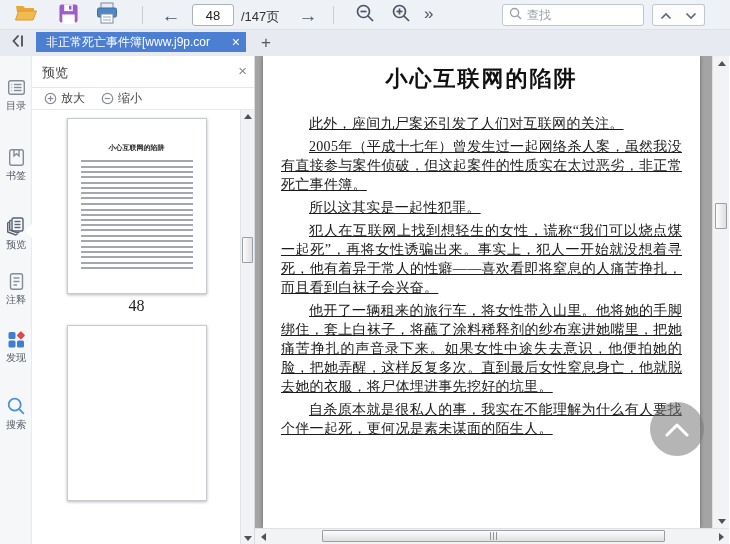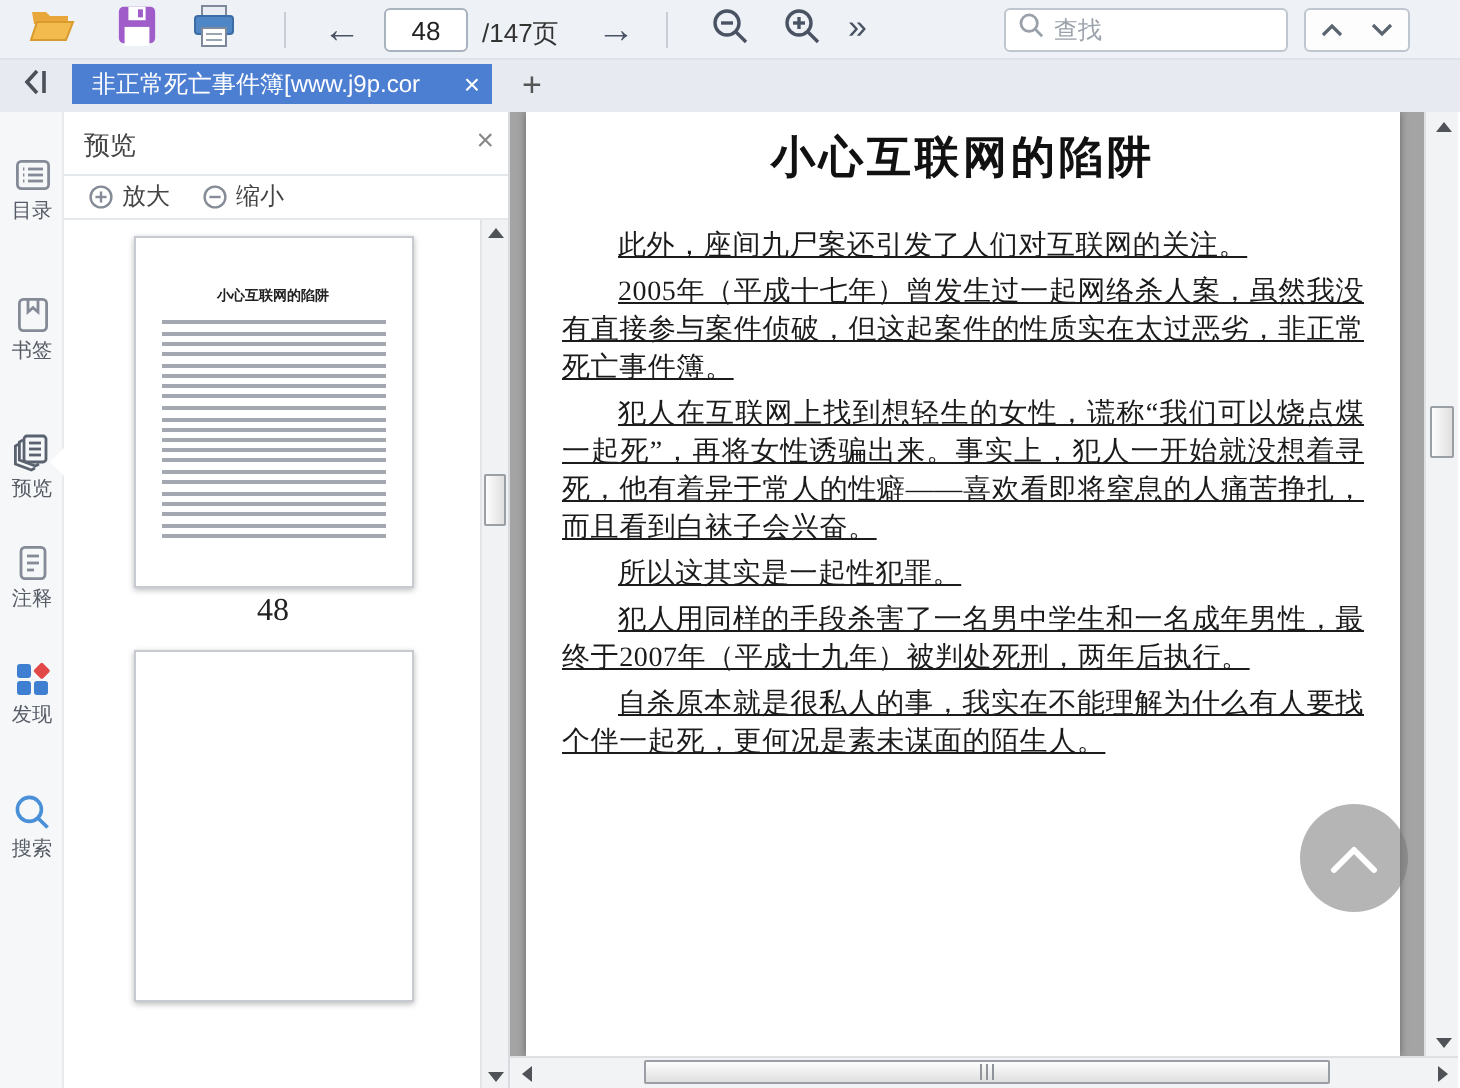--- a/index.html
+++ b/index.html
@@ -286,23 +286,23 @@
     </div>
   </div>
 
   <div id="main">
     <div id="viewport">
       <div id="doc-page">
         <div id="doc-inner">
           <div id="doc-title">小心互联网的陷阱</div>
           <p class="doc-p">此外，座间九尸案还引发了人们对互联网的关注。</p>
           <p class="doc-p">2005年（平成十七年）曾发生过一起网络杀人案，虽然我没有直接参与案件侦破，但这起案件的性质实在太过恶劣，非正常死亡事件簿。</p>
+          <p class="doc-p">所以这其实是一起性犯罪。</p>
           <p class="doc-p">犯人在互联网上找到想轻生的女性，谎称“我们可以烧点煤一起死”，再将女性诱骗出来。事实上，犯人一开始就没想着寻死，他有着异于常人的性癖——喜欢看即将窒息的人痛苦挣扎，而且看到白袜子会兴奋。</p>
-          <p class="doc-p">所以这其实是一起性犯罪。</p>
-          <p class="doc-p">犯人用同样的手段杀害了一名男中学生和一名成年男性，最终于2007年（平成十九年）被判处死刑，两年后执行。</p>
+          <p class="doc-p">他开了一辆租来的旅行车，将女性带入山里。他将她的手脚绑住，套上白袜子，将蘸了涂料稀释剂的纱布塞进她嘴里，把她痛苦挣扎的声音录下来。如果女性中途失去意识，他便拍她的脸，把她弄醒，这样反复多次。直到最后女性窒息身亡，他就脱去她的衣服，将尸体埋进事先挖好的坑里。</p>
           <p class="doc-p">自杀原本就是很私人的事，我实在不能理解为什么有人要找个伴一起死，更何况是素未谋面的陌生人。</p>
         </div>
       </div>
       <div id="scrolltop-btn">
         <svg width="26" height="16" viewBox="0 0 26 16" fill="none" stroke="#ffffff" stroke-width="3" stroke-linecap="round" stroke-linejoin="round">
             <path d="M3 14 L13 4 L23 14"></path>
           </svg>
       </div>
     </div>
 

